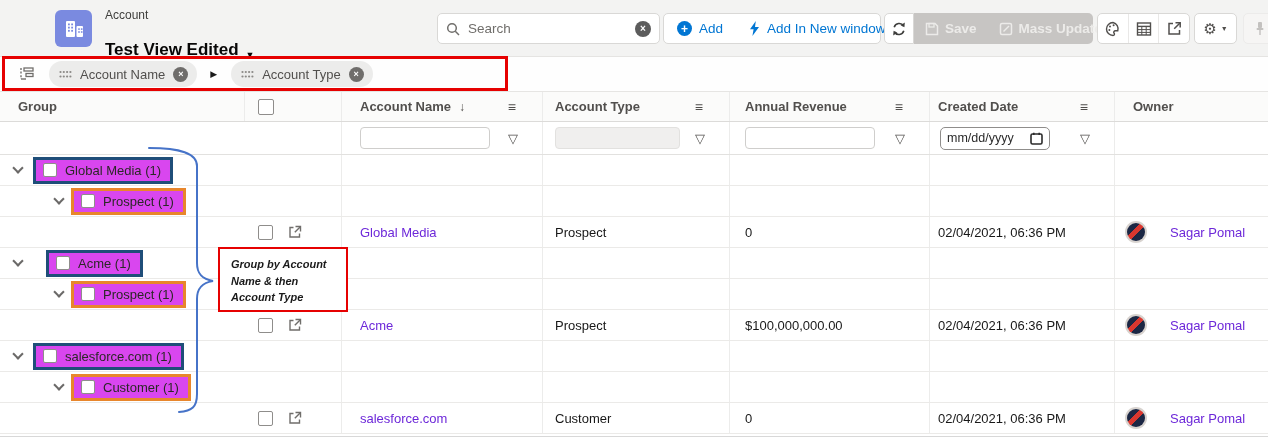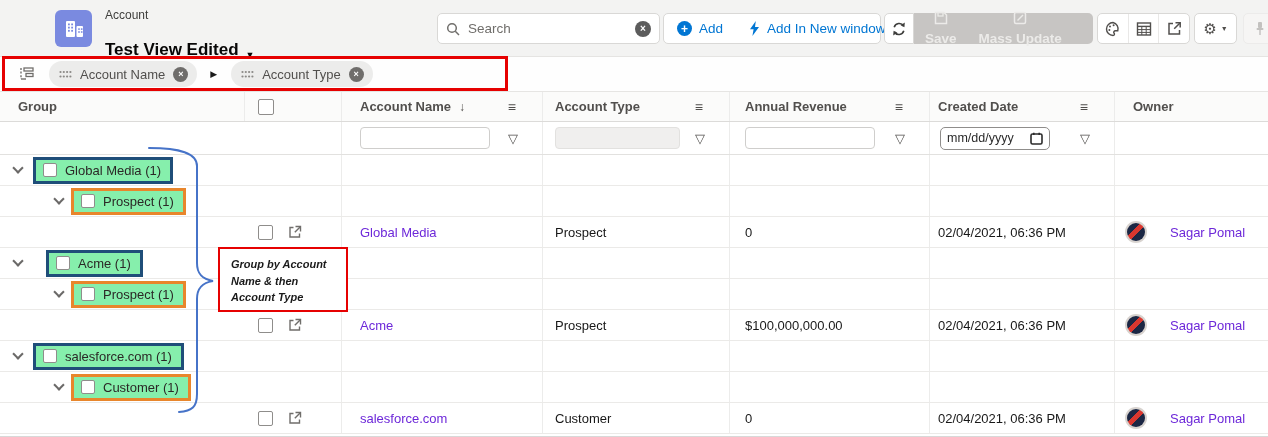--- a/index.html
+++ b/index.html
@@ -29,21 +29,21 @@
   .btn-add-group { left:663px; width:218px; }
   .grp-btn { display:flex; align-items:center; gap:7px; padding:0 13px; height:100%; color:#0176d3;
     font-size:13.5px; cursor:pointer; white-space:nowrap; }
   .grp-divider { width:1px; height:100%; background:#e3e2e0; }
   .plus-circle { width:15px; height:15px; border-radius:50%; background:#0176d3; color:#fff; font-size:12px;
     font-weight:700; display:flex; align-items:center; justify-content:center; line-height:1; }
   .refresh-btn { position:absolute; left:884px; top:13px; width:30px; height:31px; background:#fff;
     border:1px solid #d9d8d6; border-radius:5px 0 0 5px; display:flex; align-items:center; justify-content:center; cursor:pointer; }
   .disabled-block { position:absolute; left:914px; top:13px; width:179px; height:31px; background:#c7c5c3;
     border-radius:0 5px 5px 0; display:flex; align-items:center; color:#ecebe9; font-weight:700; font-size:13.5px; }
-  .dis-btn { display:flex; align-items:center; gap:6px; padding:0 11px; white-space:nowrap;flex-direction:column; }
+  .dis-btn { display:flex; align-items:center; gap:6px; padding:0 11px; white-space:nowrap; }
   .icon-group { position:absolute; left:1097px; top:13px; width:93px; height:31px; background:#fff;
     border:1px solid #d9d8d6; border-radius:5px; display:flex; align-items:stretch; }
   .icon-btn { flex:1; display:flex; align-items:center; justify-content:center; cursor:pointer; }
   .icon-btn + .icon-btn { border-left:1px solid #e9e8e7; }
   .gear-btn { position:absolute; left:1194px; top:13px; width:43px; height:31px; background:#fff;
     border:1px solid #d9d8d6; border-radius:5px; display:flex; align-items:center; justify-content:center;
     gap:4px; cursor:pointer; color:#514f4d; }
   .gear-glyph { font-size:15px; }
   .gear-caret { font-size:7px; color:#514f4d; }
   .pin-btn { position:absolute; left:1243px; top:13px; width:34px; height:31px; background:#f6f5f4;
@@ -73,21 +73,21 @@
     font-family:"Liberation Sans", sans-serif; font-size:12px; padding:0 6px; outline:none; }
   .f-input.dis { background:#f0efee; border-color:#e2e1df; width:125px; }
   .funnel { font-size:13px; color:#514f4d; margin-left:auto; margin-right:24px; cursor:pointer; }
   .datebox { height:23px; width:110px; border:1px solid #8f8d8b; border-radius:5px; display:flex;
     align-items:center; padding:0 6px; color:#2b2b2b; font-size:12.5px; cursor:pointer; }
   .datebox .dtext { width:72px; overflow:hidden; white-space:nowrap; }
   .body-row { height:31px; background:#fff; border-bottom:1px solid #eceb e9; }
   .body-row { border-bottom:1px solid #ebeae8; }
   .chev { width:8px; height:8px; border-left:2px solid #6b6968; border-bottom:2px solid #6b6968;
     transform:rotate(-45deg); margin-top:-4px; cursor:pointer; flex:0 0 auto; }
-  .gbox { display:flex; align-items:center; gap:8px; padding:3px 9px 3px 7px; background:#86efac; cursor:pointer; }
+  .gbox { display:flex; align-items:center; gap:8px; padding:3px 9px 3px 7px; background:#d946ef; cursor:pointer; }
   .gbox.navy { border:3px solid #1f4e79; }
   .gbox.orange { border:3px solid #e8862c; }
   .gbox .glabel { white-space:nowrap; color:#2b2826; font-size:13px; }
   .cb { width:15px; height:15px; border:1px solid #8f8d8b; border-radius:2px; background:#fff; cursor:pointer; flex:0 0 auto; }
   .cb.small { width:14px; height:14px; }
   .link { color:#6d28d9; cursor:pointer; text-decoration:none; white-space:nowrap; }
   .rowchk { margin-left:13px; }
   .extlink { margin-left:15px; cursor:pointer; display:flex; }
   .avatar { width:22px; height:22px; border-radius:50%; background:#d8d3cf; display:flex; align-items:center;
     justify-content:center; flex:0 0 auto; }

